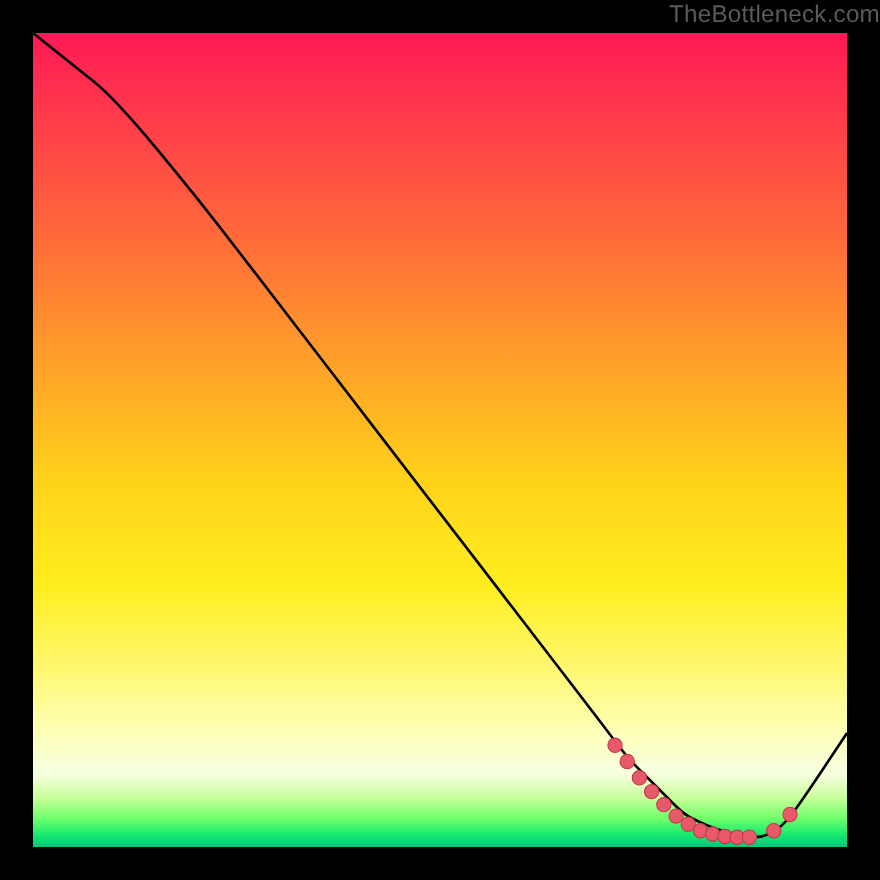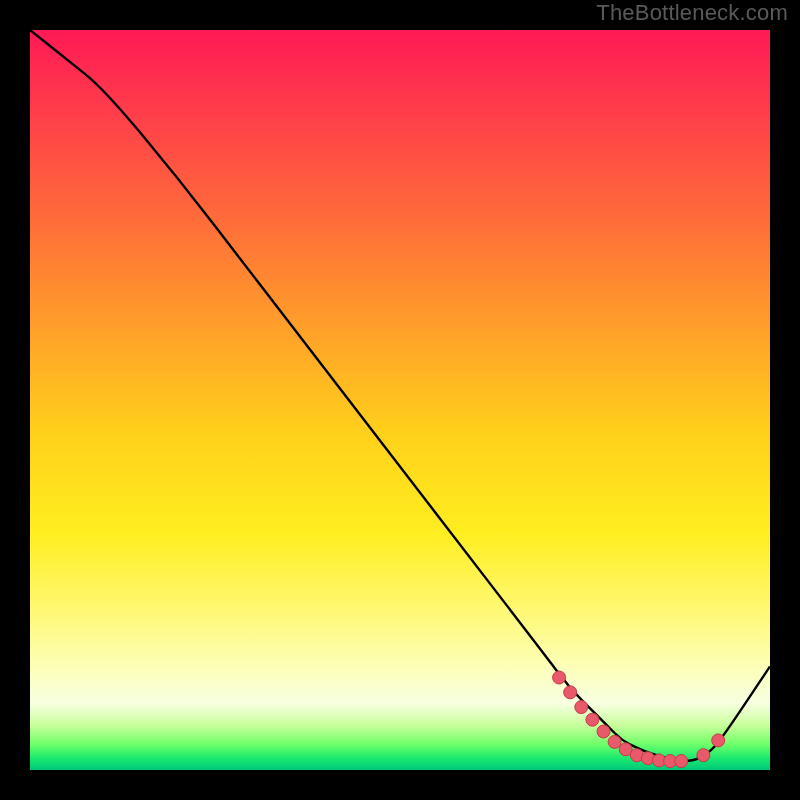--- a/index.html
+++ b/index.html
@@ -13,21 +13,21 @@
   }
   .frame {
     position: relative;
     width: 800px;
     height: 800px;
     background: #000;
   }
   .watermark {
     position: absolute;
     top: 0px;
-    right: 12px;
+    right: 0;
     color: #5a5a5a;
     font-size: 22px;
     letter-spacing: 0.2px;
     z-index: 3;
   }
   .plot-area {
     position: absolute;
     left: 30px;
     top: 30px;
     width: 740px;

